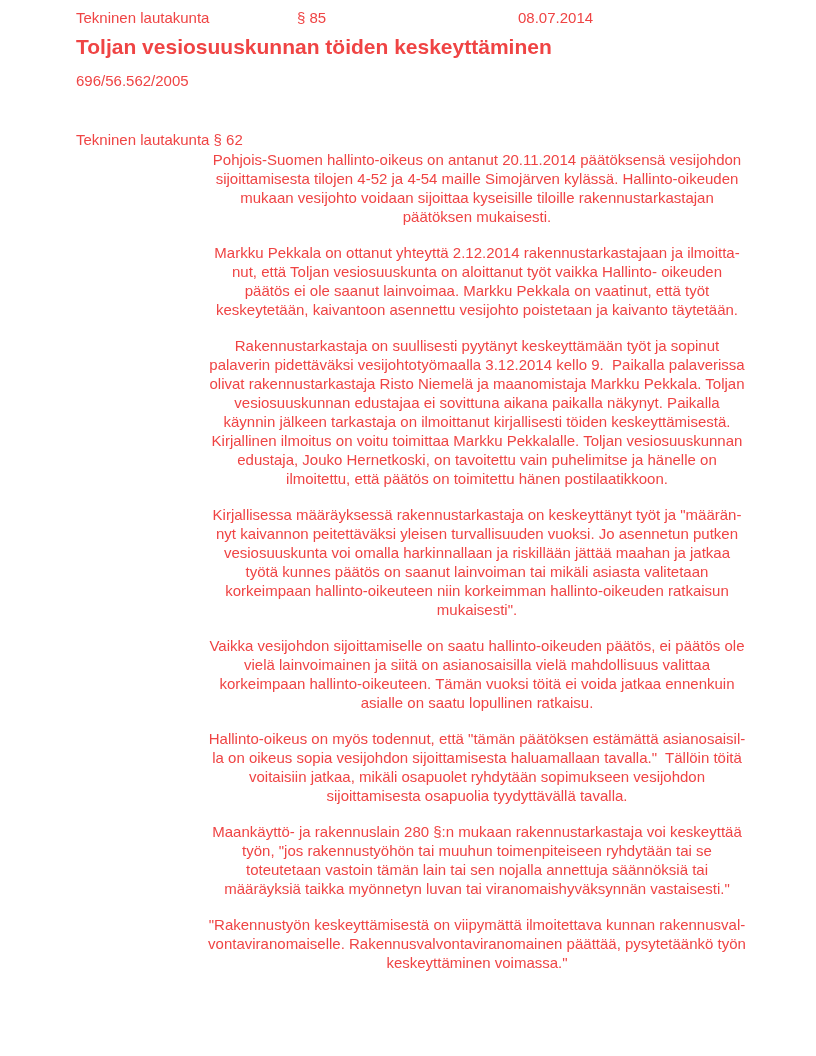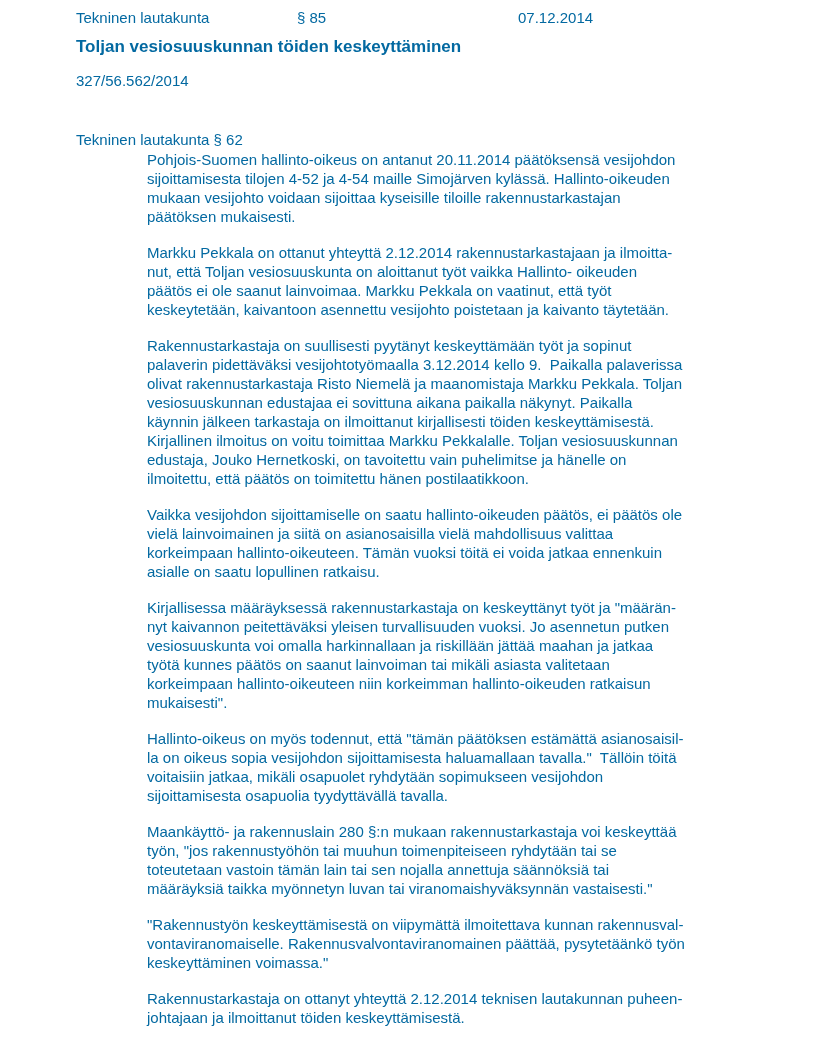--- a/index.html
+++ b/index.html
@@ -6,21 +6,21 @@
     margin: 0;
     padding: 0;
     background: #ffffff;
   }
   .page {
     position: relative;
     width: 816px;
     height: 1056px;
     background: #ffffff;
     font-family: "Liberation Sans", "DejaVu Sans", sans-serif;
-    color: #0369a1;
+    color: #ef4444;
     font-size: 15px;
     line-height: 19px;
     overflow: hidden;
   }
   .doc-header {
     position: absolute;
     top: 8px;
     left: 76px;
     right: 20px;
     height: 19px;
@@ -40,21 +40,21 @@
   .doc-header .hdr-date {
     position: absolute;
     left: 442px;
     top: 0;
     white-space: nowrap;
   }
   .doc-title {
     position: absolute;
     top: 36px;
     left: 76px;
-    font-size: 17px;
+    font-size: 21px;
     font-weight: bold;
     line-height: 21px;
     white-space: nowrap;
   }
   .case-number {
     position: absolute;
     top: 71px;
     left: 76px;
     white-space: nowrap;
   }
@@ -66,74 +66,73 @@
   }
   .paragraphs {
     position: absolute;
     top: 150px;
     left: 147px;
     width: 660px;
   }
   .paragraphs p {
     margin: 0 0 17px 0;
     white-space: pre-wrap;
+    text-align: center;
   }
 </style>
 </head>
 <body>
 
 <div class="page">
 
   <div class="doc-header">
     <span class="hdr-committee">Tekninen lautakunta</span>
     <span class="hdr-section">§ 85</span>
-    <span class="hdr-date">07.12.2014</span>
+    <span class="hdr-date">08.07.2014</span>
   </div>
 
   <div class="doc-title">Toljan vesiosuuskunnan töiden keskeyttäminen</div>
 
-  <div class="case-number">327/56.562/2014</div>
+  <div class="case-number">696/56.562/2005</div>
 
   <div class="section-heading">Tekninen lautakunta § 62</div>
 
   <div class="paragraphs">
     <p>Pohjois-Suomen hallinto-oikeus on antanut 20.11.2014 päätöksensä vesijohdon
 sijoittamisesta tilojen 4-52 ja 4-54 maille Simojärven kylässä. Hallinto-oikeuden
 mukaan vesijohto voidaan sijoittaa kyseisille tiloille rakennustarkastajan
 päätöksen mukaisesti.</p>
     <p>Markku Pekkala on ottanut yhteyttä 2.12.2014 rakennustarkastajaan ja ilmoitta-
 nut, että Toljan vesiosuuskunta on aloittanut työt vaikka Hallinto- oikeuden
 päätös ei ole saanut lainvoimaa. Markku Pekkala on vaatinut, että työt
 keskeytetään, kaivantoon asennettu vesijohto poistetaan ja kaivanto täytetään.</p>
     <p>Rakennustarkastaja on suullisesti pyytänyt keskeyttämään työt ja sopinut
 palaverin pidettäväksi vesijohtotyömaalla 3.12.2014 kello 9.  Paikalla palaverissa
 olivat rakennustarkastaja Risto Niemelä ja maanomistaja Markku Pekkala. Toljan
 vesiosuuskunnan edustajaa ei sovittuna aikana paikalla näkynyt. Paikalla
 käynnin jälkeen tarkastaja on ilmoittanut kirjallisesti töiden keskeyttämisestä.
 Kirjallinen ilmoitus on voitu toimittaa Markku Pekkalalle. Toljan vesiosuuskunnan
 edustaja, Jouko Hernetkoski, on tavoitettu vain puhelimitse ja hänelle on
 ilmoitettu, että päätös on toimitettu hänen postilaatikkoon.</p>
-    <p>Vaikka vesijohdon sijoittamiselle on saatu hallinto-oikeuden päätös, ei päätös ole
-vielä lainvoimainen ja siitä on asianosaisilla vielä mahdollisuus valittaa
-korkeimpaan hallinto-oikeuteen. Tämän vuoksi töitä ei voida jatkaa ennenkuin
-asialle on saatu lopullinen ratkaisu.</p>
     <p>Kirjallisessa määräyksessä rakennustarkastaja on keskeyttänyt työt ja "määrän-
 nyt kaivannon peitettäväksi yleisen turvallisuuden vuoksi. Jo asennetun putken
 vesiosuuskunta voi omalla harkinnallaan ja riskillään jättää maahan ja jatkaa
 työtä kunnes päätös on saanut lainvoiman tai mikäli asiasta valitetaan
 korkeimpaan hallinto-oikeuteen niin korkeimman hallinto-oikeuden ratkaisun
 mukaisesti".</p>
+    <p>Vaikka vesijohdon sijoittamiselle on saatu hallinto-oikeuden päätös, ei päätös ole
+vielä lainvoimainen ja siitä on asianosaisilla vielä mahdollisuus valittaa
+korkeimpaan hallinto-oikeuteen. Tämän vuoksi töitä ei voida jatkaa ennenkuin
+asialle on saatu lopullinen ratkaisu.</p>
     <p>Hallinto-oikeus on myös todennut, että "tämän päätöksen estämättä asianosaisil-
 la on oikeus sopia vesijohdon sijoittamisesta haluamallaan tavalla."  Tällöin töitä
 voitaisiin jatkaa, mikäli osapuolet ryhdytään sopimukseen vesijohdon
 sijoittamisesta osapuolia tyydyttävällä tavalla.</p>
     <p>Maankäyttö- ja rakennuslain 280 §:n mukaan rakennustarkastaja voi keskeyttää
 työn, "jos rakennustyöhön tai muuhun toimenpiteiseen ryhdytään tai se
 toteutetaan vastoin tämän lain tai sen nojalla annettuja säännöksiä tai
 määräyksiä taikka myönnetyn luvan tai viranomaishyväksynnän vastaisesti."</p>
     <p>"Rakennustyön keskeyttämisestä on viipymättä ilmoitettava kunnan rakennusval-
 vontaviranomaiselle. Rakennusvalvontaviranomainen päättää, pysytetäänkö työn
 keskeyttäminen voimassa."</p>
-    <p>Rakennustarkastaja on ottanyt yhteyttä 2.12.2014 teknisen lautakunnan puheen-
-johtajaan ja ilmoittanut töiden keskeyttämisestä.</p>
   </div>
 
 </div>
 
 </body></html>

